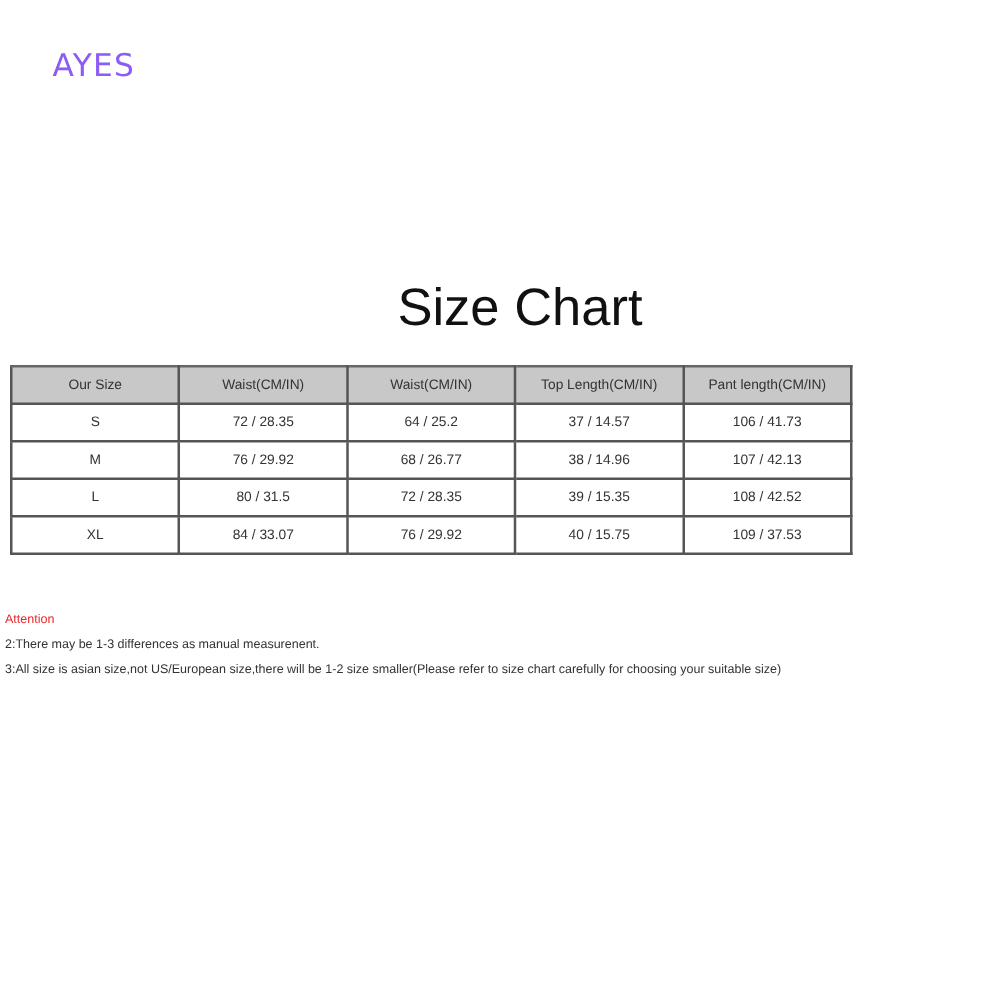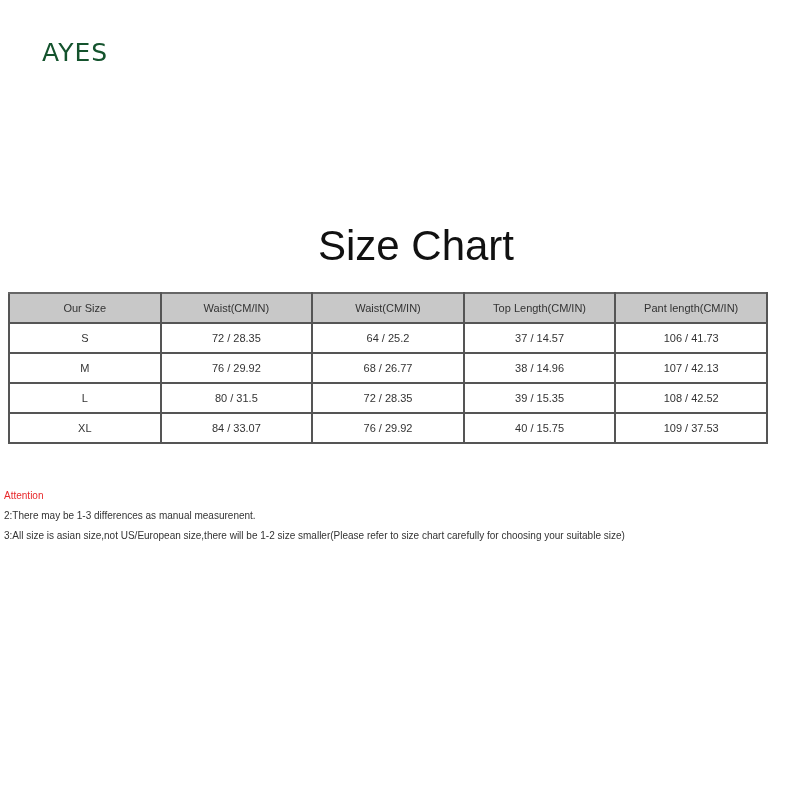--- a/index.html
+++ b/index.html
@@ -1,19 +1,19 @@
 <!DOCTYPE html>
 <html><head>
 <meta charset="utf-8">
 <style>
   html, body { margin: 0; padding: 0; background: #ffffff; }
   body { width: 800px; height: 800px; position: relative; overflow: hidden; font-family: "DejaVu Sans", sans-serif; color: #333; }
-  .brand { position: absolute; left: 42px; top: 38px; font-family: "DejaVu Sans", sans-serif; font-size: 25px; letter-spacing: 1px; color: #14532d; }
+  .brand { position: absolute; left: 42px; top: 38px; font-family: "DejaVu Sans", sans-serif; font-size: 25px; letter-spacing: 1px; color: #8b5cf6; }
   .title { position: absolute; left: 0; width: 832px; top: 222px; text-align: center; font-family: "Liberation Sans", sans-serif; font-size: 42px; color: #111; }
-  table.sizes { position: absolute; left: 8px; top: 292px; width: 760px; border-collapse: collapse; table-layout: fixed; }
+  table.sizes { position: absolute; left: 8px; top: 292px; width: 674px; border-collapse: collapse; table-layout: fixed; }
   table.sizes th, table.sizes td { border: 2px solid #555; height: 28px; text-align: center; font-family: "Liberation Sans", sans-serif; font-size: 11px; color: #333; font-weight: normal; padding: 0; }
   table.sizes th { background: #c8c8c8; border-top-color: #666; }
   .notes { position: absolute; left: 4px; top: 489px; font-family: "Liberation Sans", sans-serif; font-size: 10px; color: #333; }
   .notes div { height: 20px; line-height: 14px; }
   .notes .attention { color: #e8282b; }
 </style>
 </head>
 <body>
 
 <div class="brand">AYES</div>

